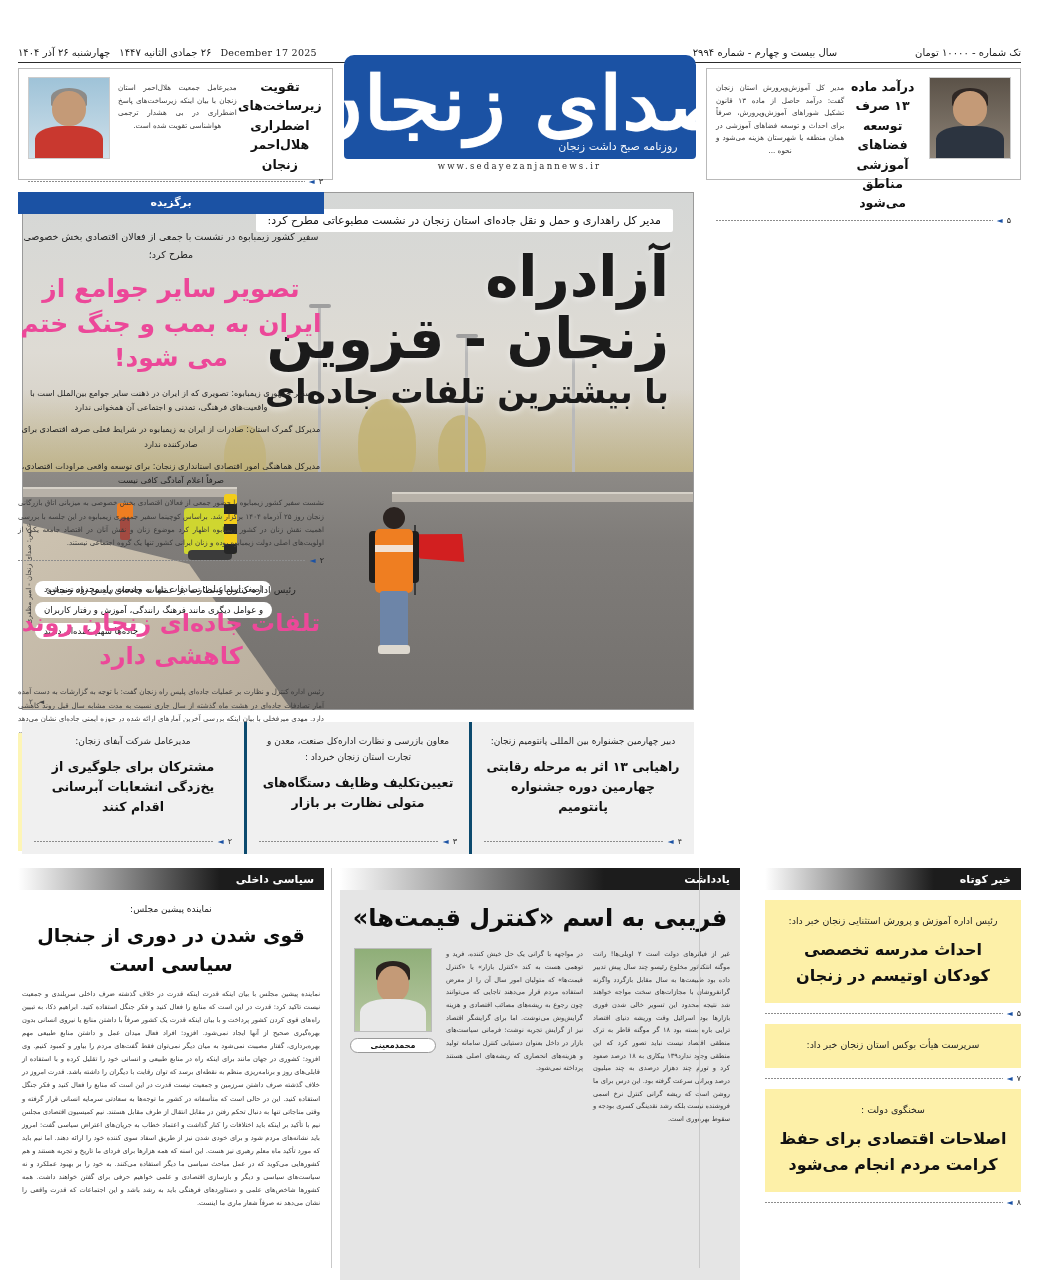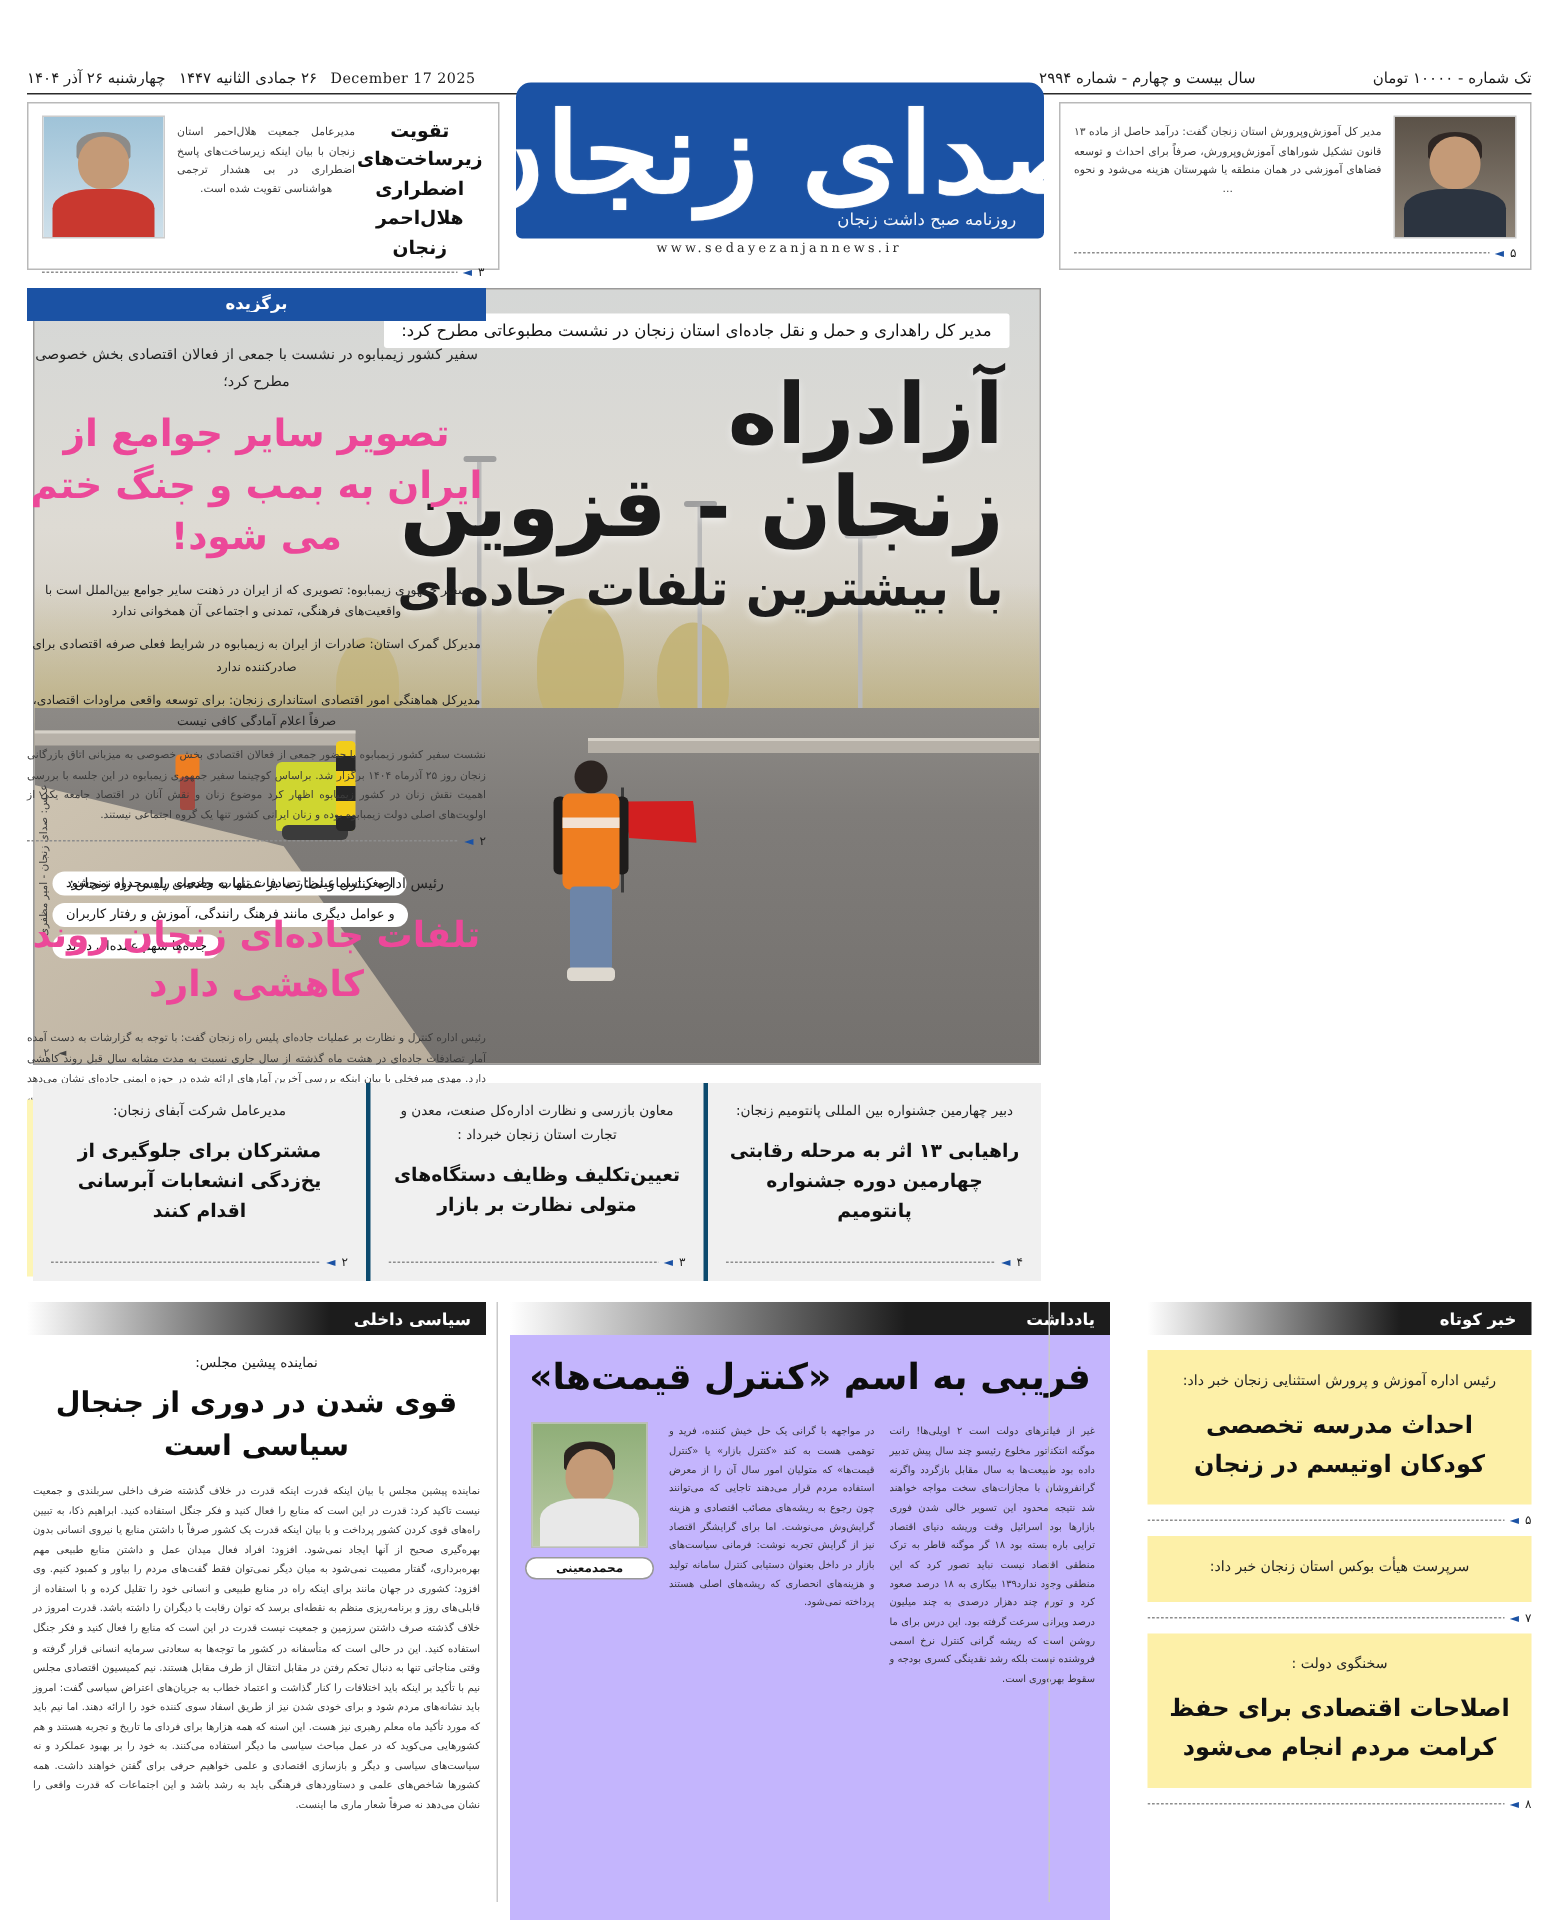--- a/index.html
+++ b/index.html
@@ -237,21 +237,21 @@
   .secbar {
     height:22px; background: linear-gradient(to left,#1c1c1c 0%, #1c1c1c 34%, #ffffff 100%);
     color:#fff; font-size:11px; font-weight:700;
     display:flex; align-items:center; justify-content:flex-start; padding:0 10px;
   }
 
   .botleft { position:absolute; top:868px; left:18px; width:306px; }
   .botmid  { position:absolute; top:868px; left:340px; width:400px; }
   .botright{ position:absolute; top:868px; right:18px; width:256px; }
 
-  .note-body { background:#c4b5fd; padding:12px 10px 8px; height:390px; overflow:hidden; }
+  .note-body { background:#e5e5e5; padding:12px 10px 8px; height:390px; overflow:hidden; }
   .note-title { font-size:24px; font-weight:700; text-align:center; color:#0d0d0d; line-height:1.35; }
   .note-grid { display:flex; gap:10px; margin-top:14px; }
   .note-col { flex:1; font-size:6.6px; line-height:1.92; text-align:justify; color:#343434; }
   .note-author { width:86px; flex:0 0 86px; }
   .note-avatar {
     width:78px; height:84px; border:1px solid #bbb; background:#cfd8c4; position:relative; overflow:hidden;
     margin:0 auto;
   }
   .note-name {
     margin-top:6px; font-size:8px; text-align:center; color:#111; font-weight:700;
@@ -299,20 +299,21 @@
     <div class="teaser-row">
       <div class="teaser-photo">
         <div class="face">
           <div class="bg" style="background:linear-gradient(#5b5248,#8d8377)"></div>
           <div class="hair"></div>
             <div class="head"></div>
           <div class="body" style="background:#2c3440"></div>
         </div>
       </div>
       <div class="teaser-txt">
+        <div class="teaser-title">درآمد ماده ۱۳ صرف توسعه فضاهای آموزشی مناطق می‌شود</div>
         <div class="teaser-lead">مدیر کل آموزش‌وپرورش استان زنجان گفت: درآمد حاصل از ماده ۱۳ قانون تشکیل شوراهای آموزش‌وپرورش، صرفاً برای احداث و توسعه فضاهای آموزشی در همان منطقه یا شهرستان هزینه می‌شود و نحوه ...</div>
       </div>
     </div>
     <div class="pagelink">
       <span class="num">۵</span>
       <span class="arrow">◄</span>
       <span class="dots"></span>
     </div>
   </div>
 

